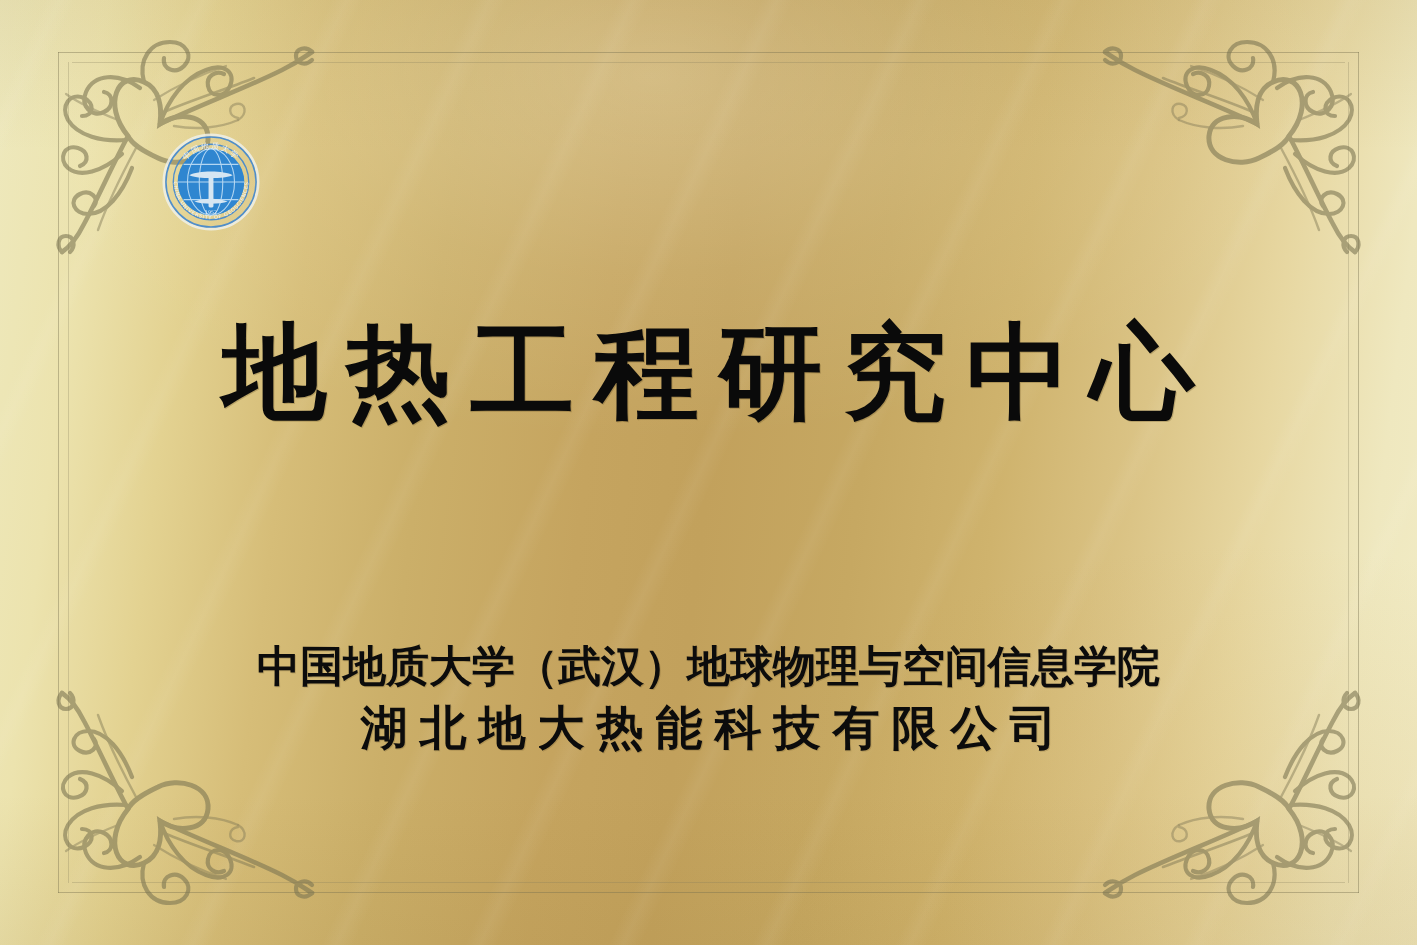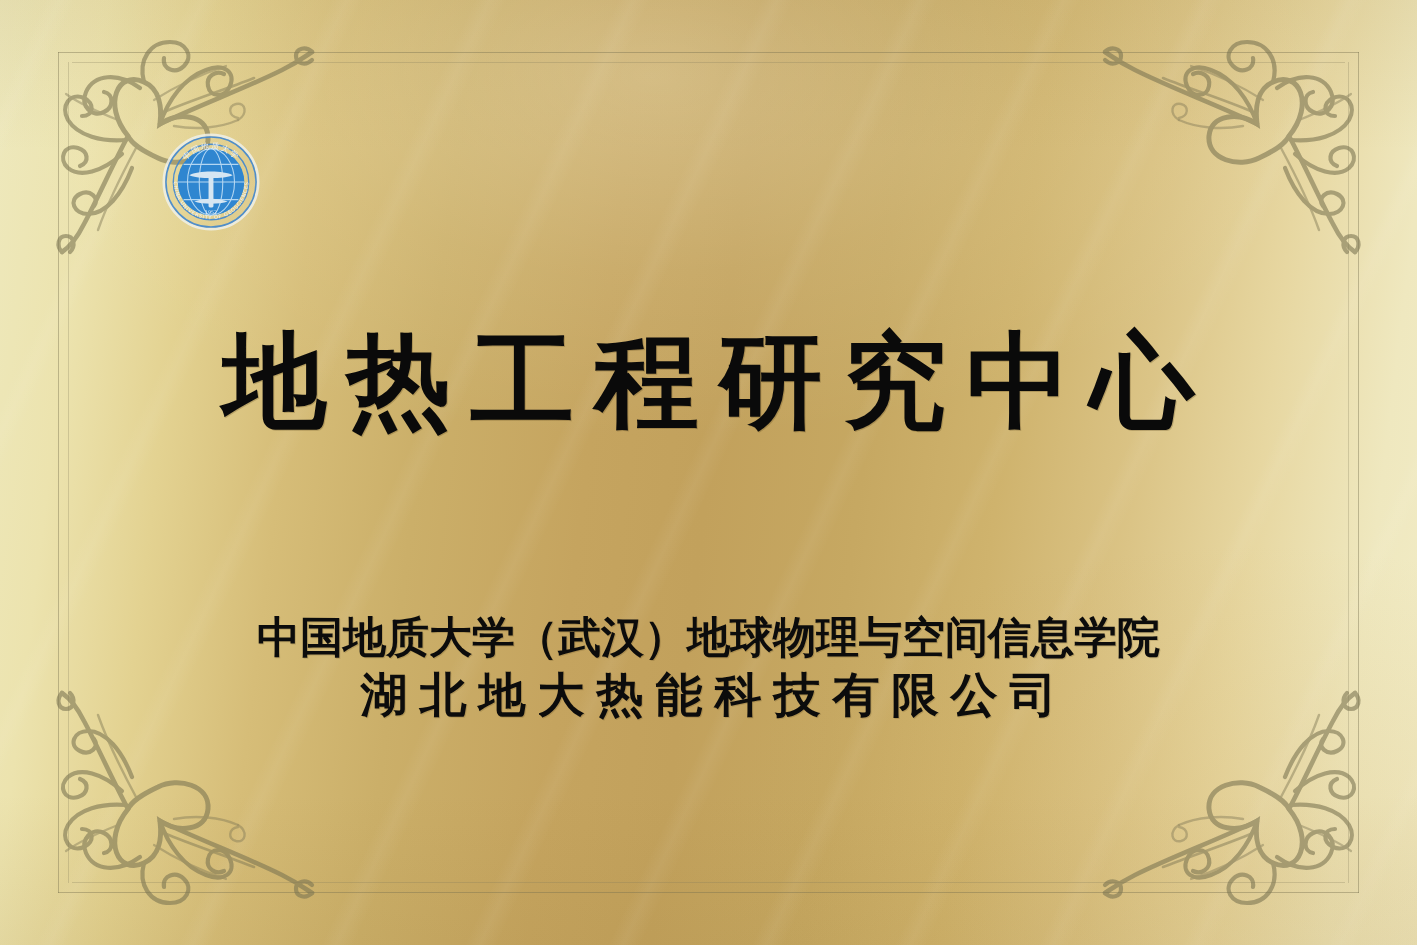--- a/index.html
+++ b/index.html
@@ -68,48 +68,48 @@
   .logos{position:absolute;left:162px;top:133px;display:flex;align-items:flex-start;gap:18px;}
 
   .seal{position:relative;width:98px;height:98px;}
   .seal svg{display:block;width:98px;height:98px;}
 
   .ddrn{position:relative;width:128px;height:108px;}
   .ddrn svg{display:block;width:128px;height:108px;}
 
   
   .title{
-    position:absolute;left:0;right:0;top:329px;
+    position:absolute;left:0;right:0;top:320px;
     text-align:center;
     font-family:"DejaVu Serif","Liberation Serif",serif;
     font-weight:bold;
     font-size:104px;
     line-height:1;
     letter-spacing:20px;
     text-indent:20px;
     color:#0a0a0a;
     text-shadow:1px 1px 0 rgba(80,60,20,.25);
     white-space:nowrap;
   }
 
   .subtitle{
-    position:absolute;left:0;right:0;top:608px;
+    position:absolute;left:0;right:0;top:637px;
     text-align:center;
     color:#0c0c0c;
     white-space:nowrap;
   }
   .sub1{
     font-family:"DejaVu Sans","Liberation Sans",sans-serif;
     font-weight:600;
     font-size:43px;line-height:58px;
     letter-spacing:0px;
     text-shadow:1px 1px 0 rgba(80,60,20,.2);
   }
   .sub2{
-    font-family:Liberation Mono, monospace;
+    font-family:Liberation Serif, serif;
     font-weight:600;
     font-size:47px;line-height:66px;
     letter-spacing:12px;text-indent:12px;
     text-shadow:1px 1px 0 rgba(80,60,20,.2);
   }
 </style>
 </head>
 <body>
 
 <div class="plaque">

